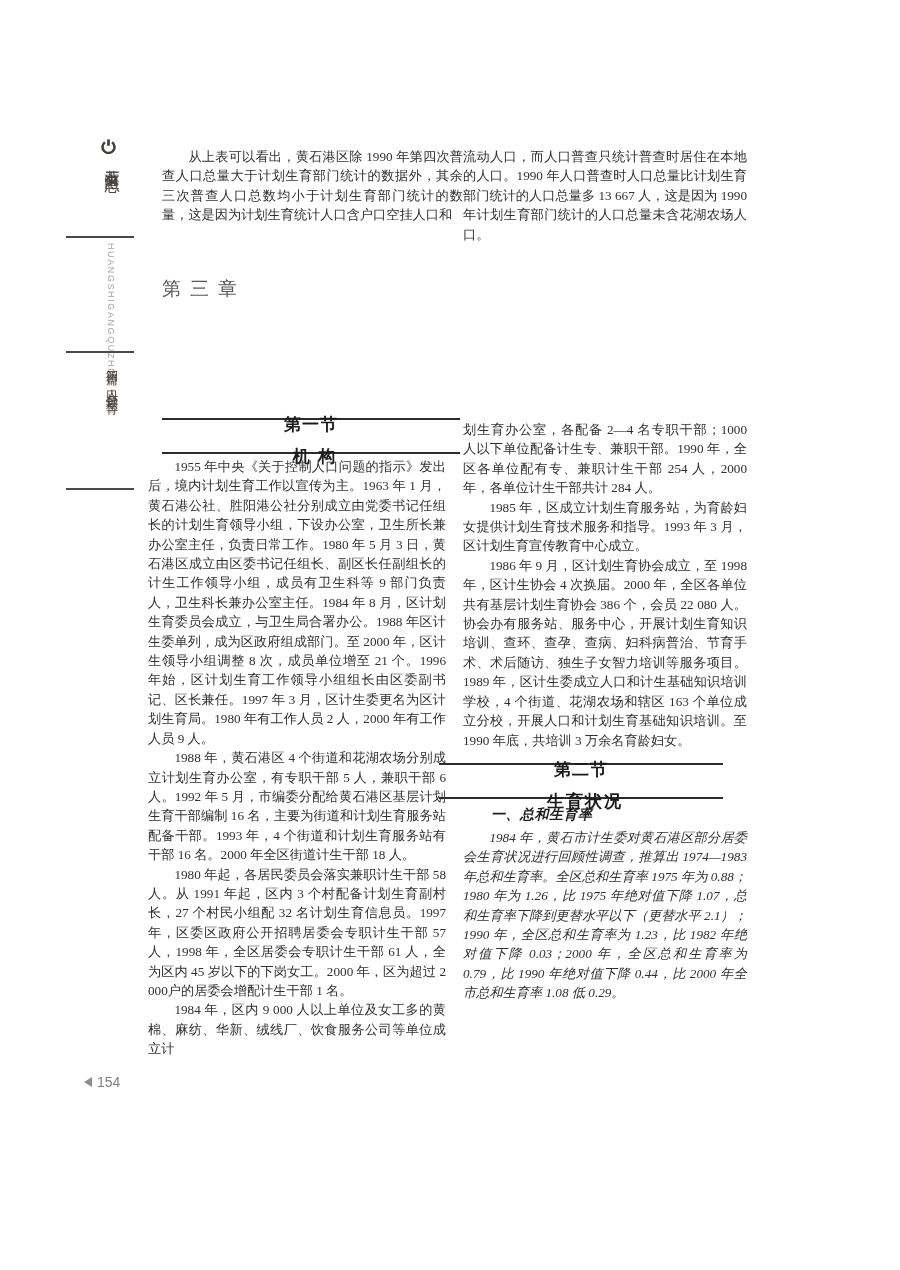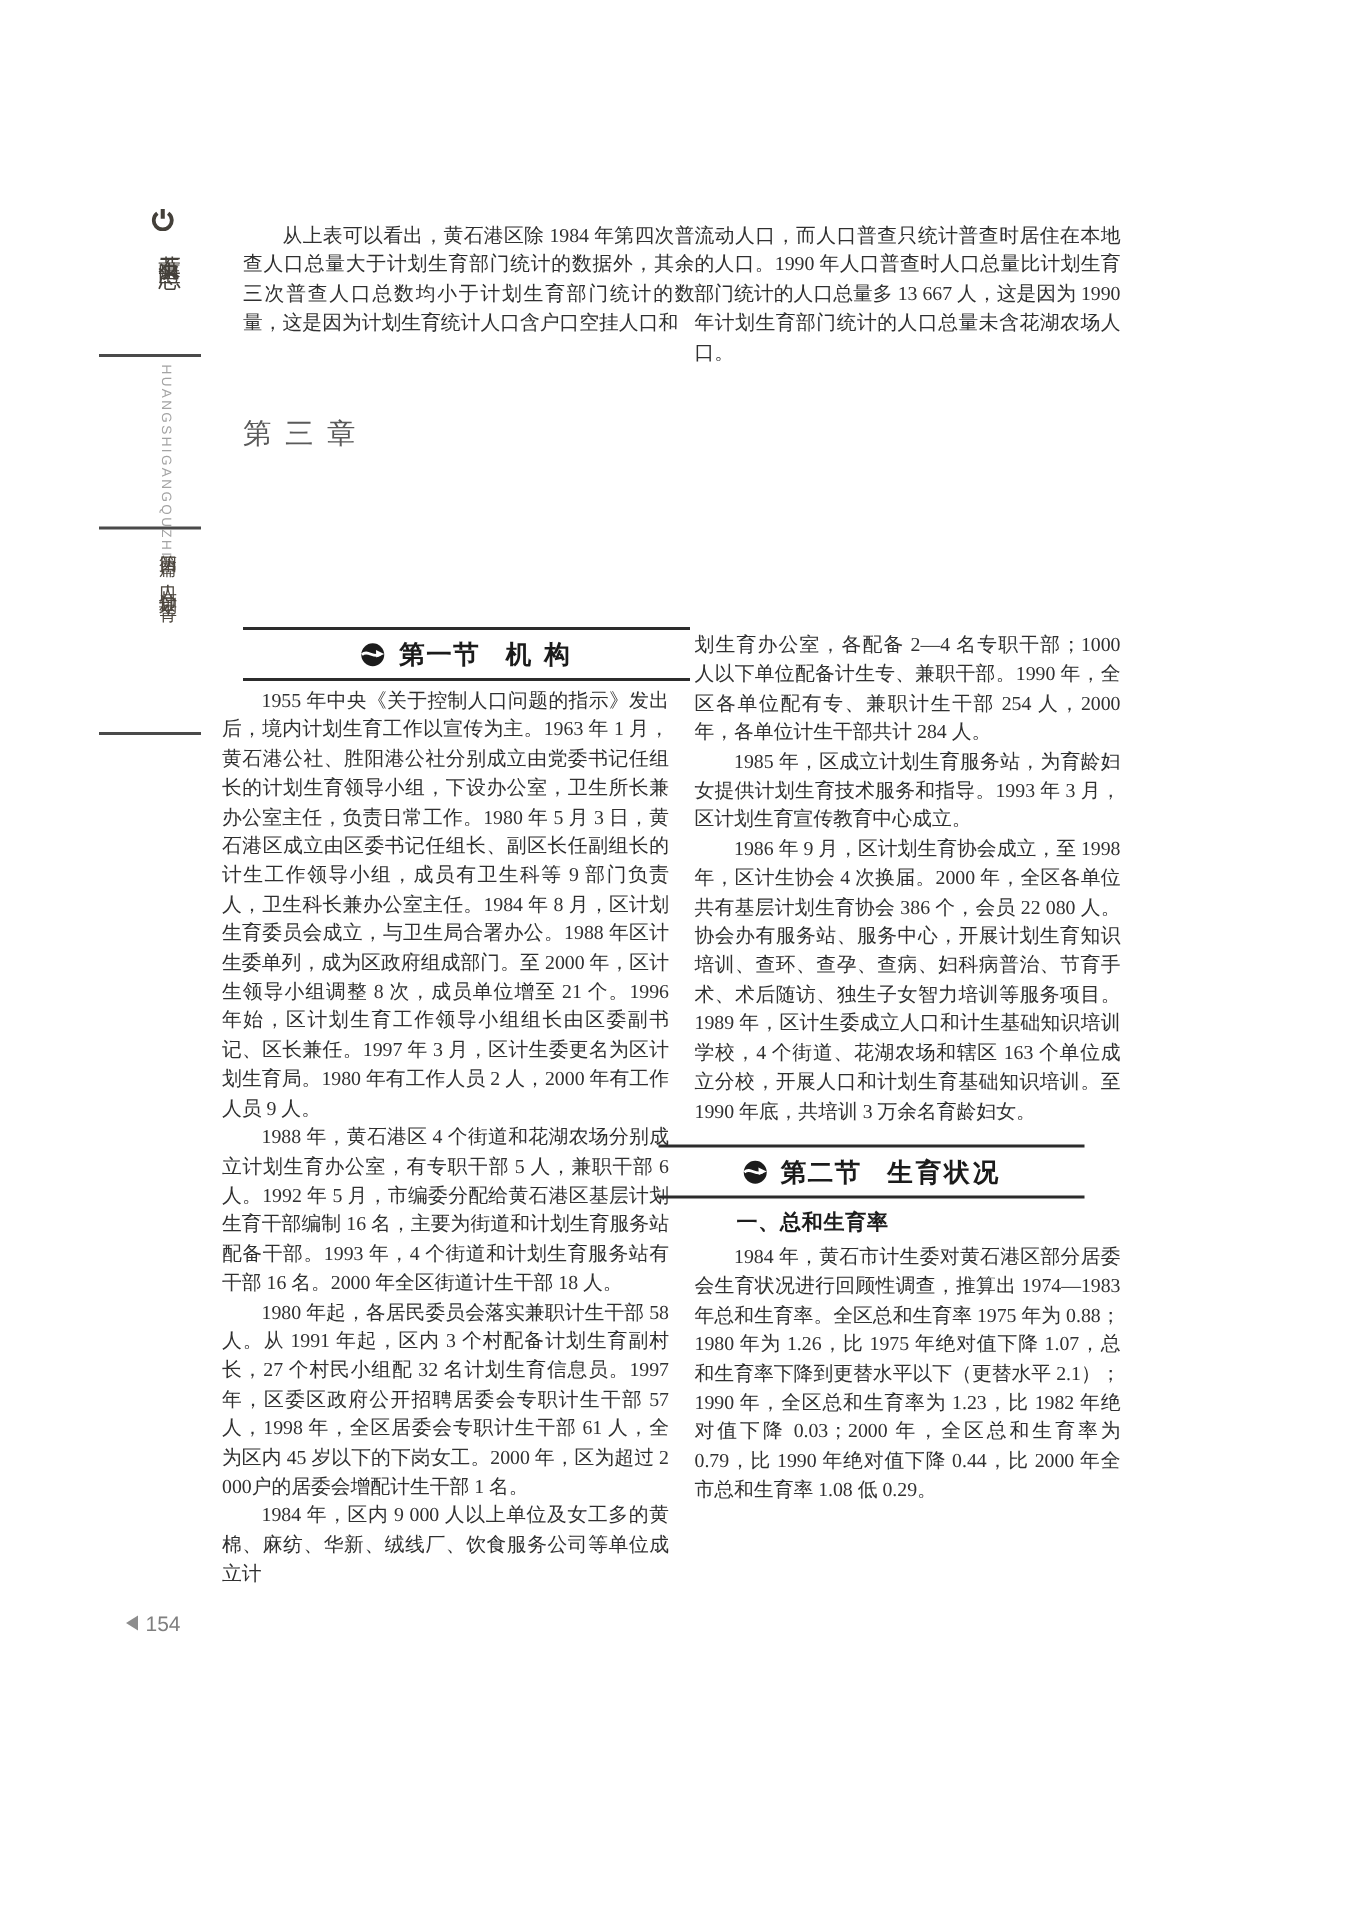--- a/index.html
+++ b/index.html
@@ -30,31 +30,31 @@
 
   
   .chapter{position:absolute;left:162px;top:276px;width:585px;text-align:left;
         font-family:"Liberation Sans","DejaVu Sans",sans-serif;}
   .chapter-num{font-size:19px;color:#5a5a5a;letter-spacing:9px;}
   .chapter-title{font-size:27px;font-weight:bold;color:#141414;letter-spacing:6px;margin-top:7px;}
 
   
   .sec-header{position:absolute;border-top:2px solid #2c2c2c;border-bottom:2px solid #2c2c2c;
         display:flex;align-items:center;justify-content:center;gap:9px;
-        font-family:"Liberation Sans","DejaVu Sans",sans-serif;font-weight:bold;font-size:17px;color:#1b1b1b;}
+        font-family:"Liberation Sans","DejaVu Sans",sans-serif;font-weight:bold;font-size:17px;color:#1b1b1b;flex-direction:column;}
   .sec1-header{left:162px;top:418px;width:298px;height:32px;}
   .sec2-header{left:439px;top:763px;width:284px;height:32px;}
   .sec-label{letter-spacing:1px;}
   .sec-title{letter-spacing:2px;margin-left:8px;}
   .sec-icon{width:17px;height:17px;display:block;}
 
   
   .col-left{position:absolute;left:148px;top:457px;width:298px;}
   .col-right-s1{position:absolute;left:463px;top:420px;width:284px;}
-  .col-right-s2{position:absolute;left:463px;top:806px;width:284px;}
+  .col-right-s2{position:absolute;left:463px;top:806px;width:284px;font-style:italic;}
   .subsec-title{font-size:14px;font-weight:bold;color:#1d1d1d;margin:0 0 4px 0;text-indent:2em;
         font-family:"Liberation Sans","DejaVu Sans",sans-serif;letter-spacing:0.5px;}
 </style>
 </head>
 <body>
 
 <div class="page">
 
   <div class="sidebar-logo">
     <svg width="15" height="15" viewBox="0 0 20 20">
@@ -70,21 +70,21 @@
     <span>第四篇</span><span class="gap"></span><span>人口与计划生育</span>
   </div>
   <div class="side-rule rule3"></div>
 
   <div class="pagenum">
     <span class="tri-left"></span>
     <span>154</span>
   </div>
 
   <div class="intro-left">
-    <p class="para">从上表可以看出，黄石港区除 1984 年第四次普查人口总量大于计划生育部门统计的数据外，其余三次普查人口总数均小于计划生育部门统计的数量，这是因为计划生育统计人口含户口空挂人口和</p>
+    <p class="para">从上表可以看出，黄石港区除 1990 年第四次普查人口总量大于计划生育部门统计的数据外，其余三次普查人口总数均小于计划生育部门统计的数量，这是因为计划生育统计人口含户口空挂人口和</p>
   </div>
   <div class="intro-right">
     <p class="para cont">流动人口，而人口普查只统计普查时居住在本地的人口。1990 年人口普查时人口总量比计划生育部门统计的人口总量多 13 667 人，这是因为 1990 年计划生育部门统计的人口总量未含花湖农场人口。</p>
   </div>
 
   <div class="chapter">
     <div class="chapter-num">第三章</div>
   </div>
 
   <div class="sec-header sec1-header">

